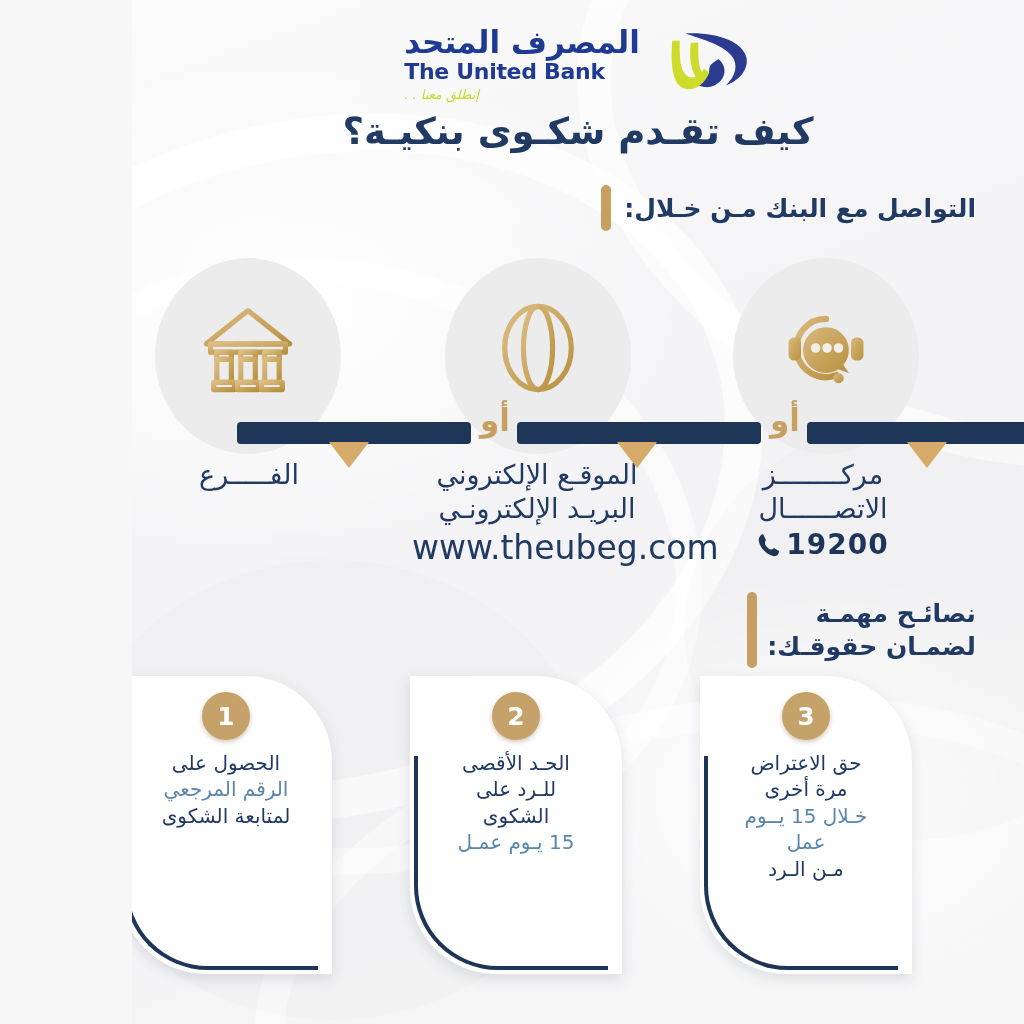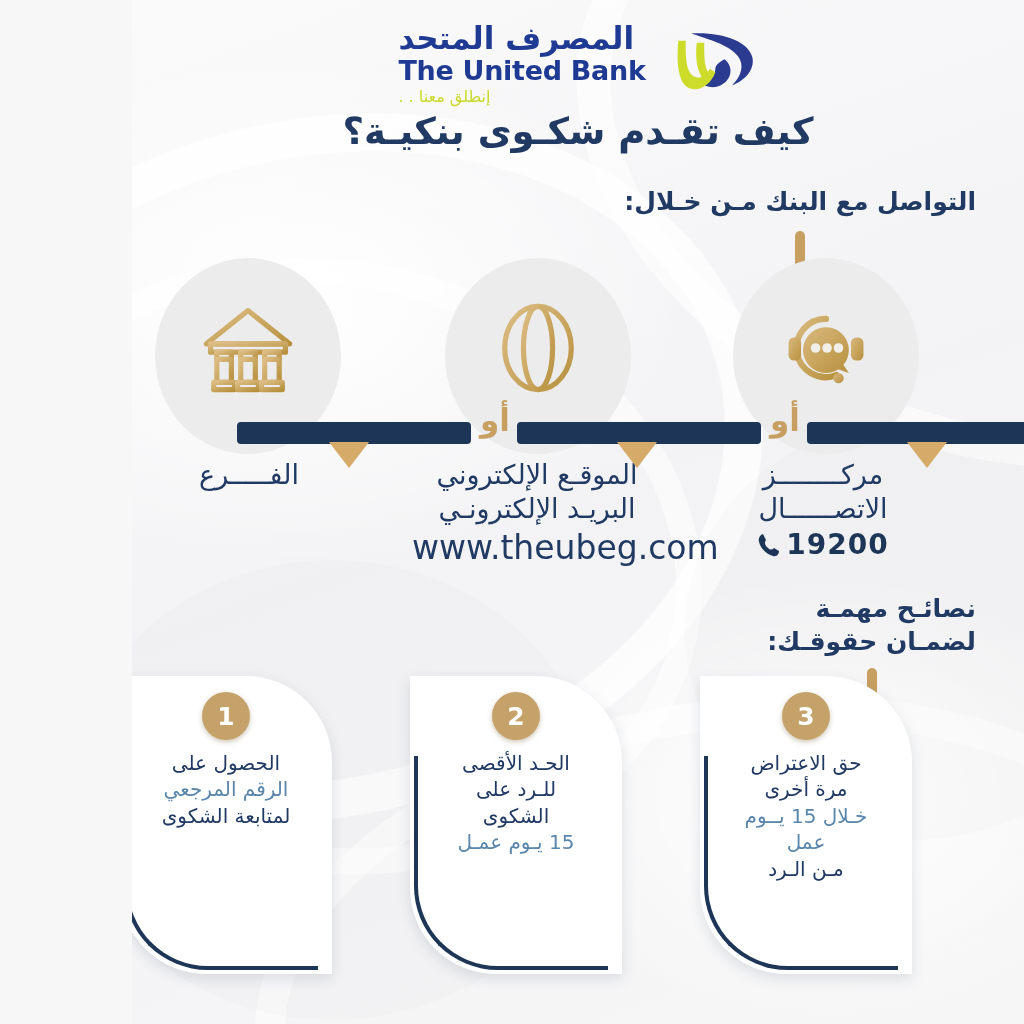--- a/index.html
+++ b/index.html
@@ -29,31 +29,31 @@
   .sw5{left:-60px;top:560px;width:520px;height:460px;border-radius:50%;
        background:rgba(0,0,0,.012);}
   .sw6{right:-120px;top:420px;width:460px;height:420px;border-radius:50%;
        background:rgba(0,0,0,.012);}
 
   
   .logo-wrap{position:absolute;top:14px;left:0;right:0;height:100px;
              display:flex;align-items:center;justify-content:center;gap:10px;}
   .logo-text{display:flex;flex-direction:column;align-items:flex-end;line-height:1;}
   .logo-ar{font-size:31px;font-weight:bold;color:#1f3a93;letter-spacing:0px;}
-  .logo-en{font-size:27px;font-weight:bold;color:#1f3a93;margin-top:3px;letter-spacing:-.3px;}
-  .logo-tag{font-size:16px;color:#c9d92a;margin-top:5px;letter-spacing:1px;}
+  .logo-en{font-size:22px;font-weight:bold;color:#1f3a93;margin-top:3px;letter-spacing:-.3px;}
+  .logo-tag{font-size:13px;color:#c9d92a;margin-top:5px;letter-spacing:1px;font-style:italic;}
   .logo-mark{width:102px;height:76px;}
 
   
   .main-title{position:absolute;top:110px;left:0;right:0;text-align:center;
     font-size:37px;font-weight:bold;color:#213a63;letter-spacing:0px;}
 
   
   .sec-head{position:absolute;display:flex;align-items:center;gap:13px;
-            flex-direction:column;justify-content:flex-end;}
+            flex-direction:row;justify-content:flex-end;}
   .sec-bar{width:10px;border-radius:6px;background:#c79f61;flex:none;}
   .sec-txt{font-size:25px;font-weight:bold;color:#213a63;line-height:1.32;text-align:right;}
 
   #head-contact{top:185px;right:48px;}
   #head-contact .sec-bar{height:46px;}
   #head-tips{top:592px;right:48px;gap:10px;}
   #head-tips .sec-bar{height:76px;}
 
   
   .channels{position:absolute;top:255px;left:100px;right:100px;height:200px;}

